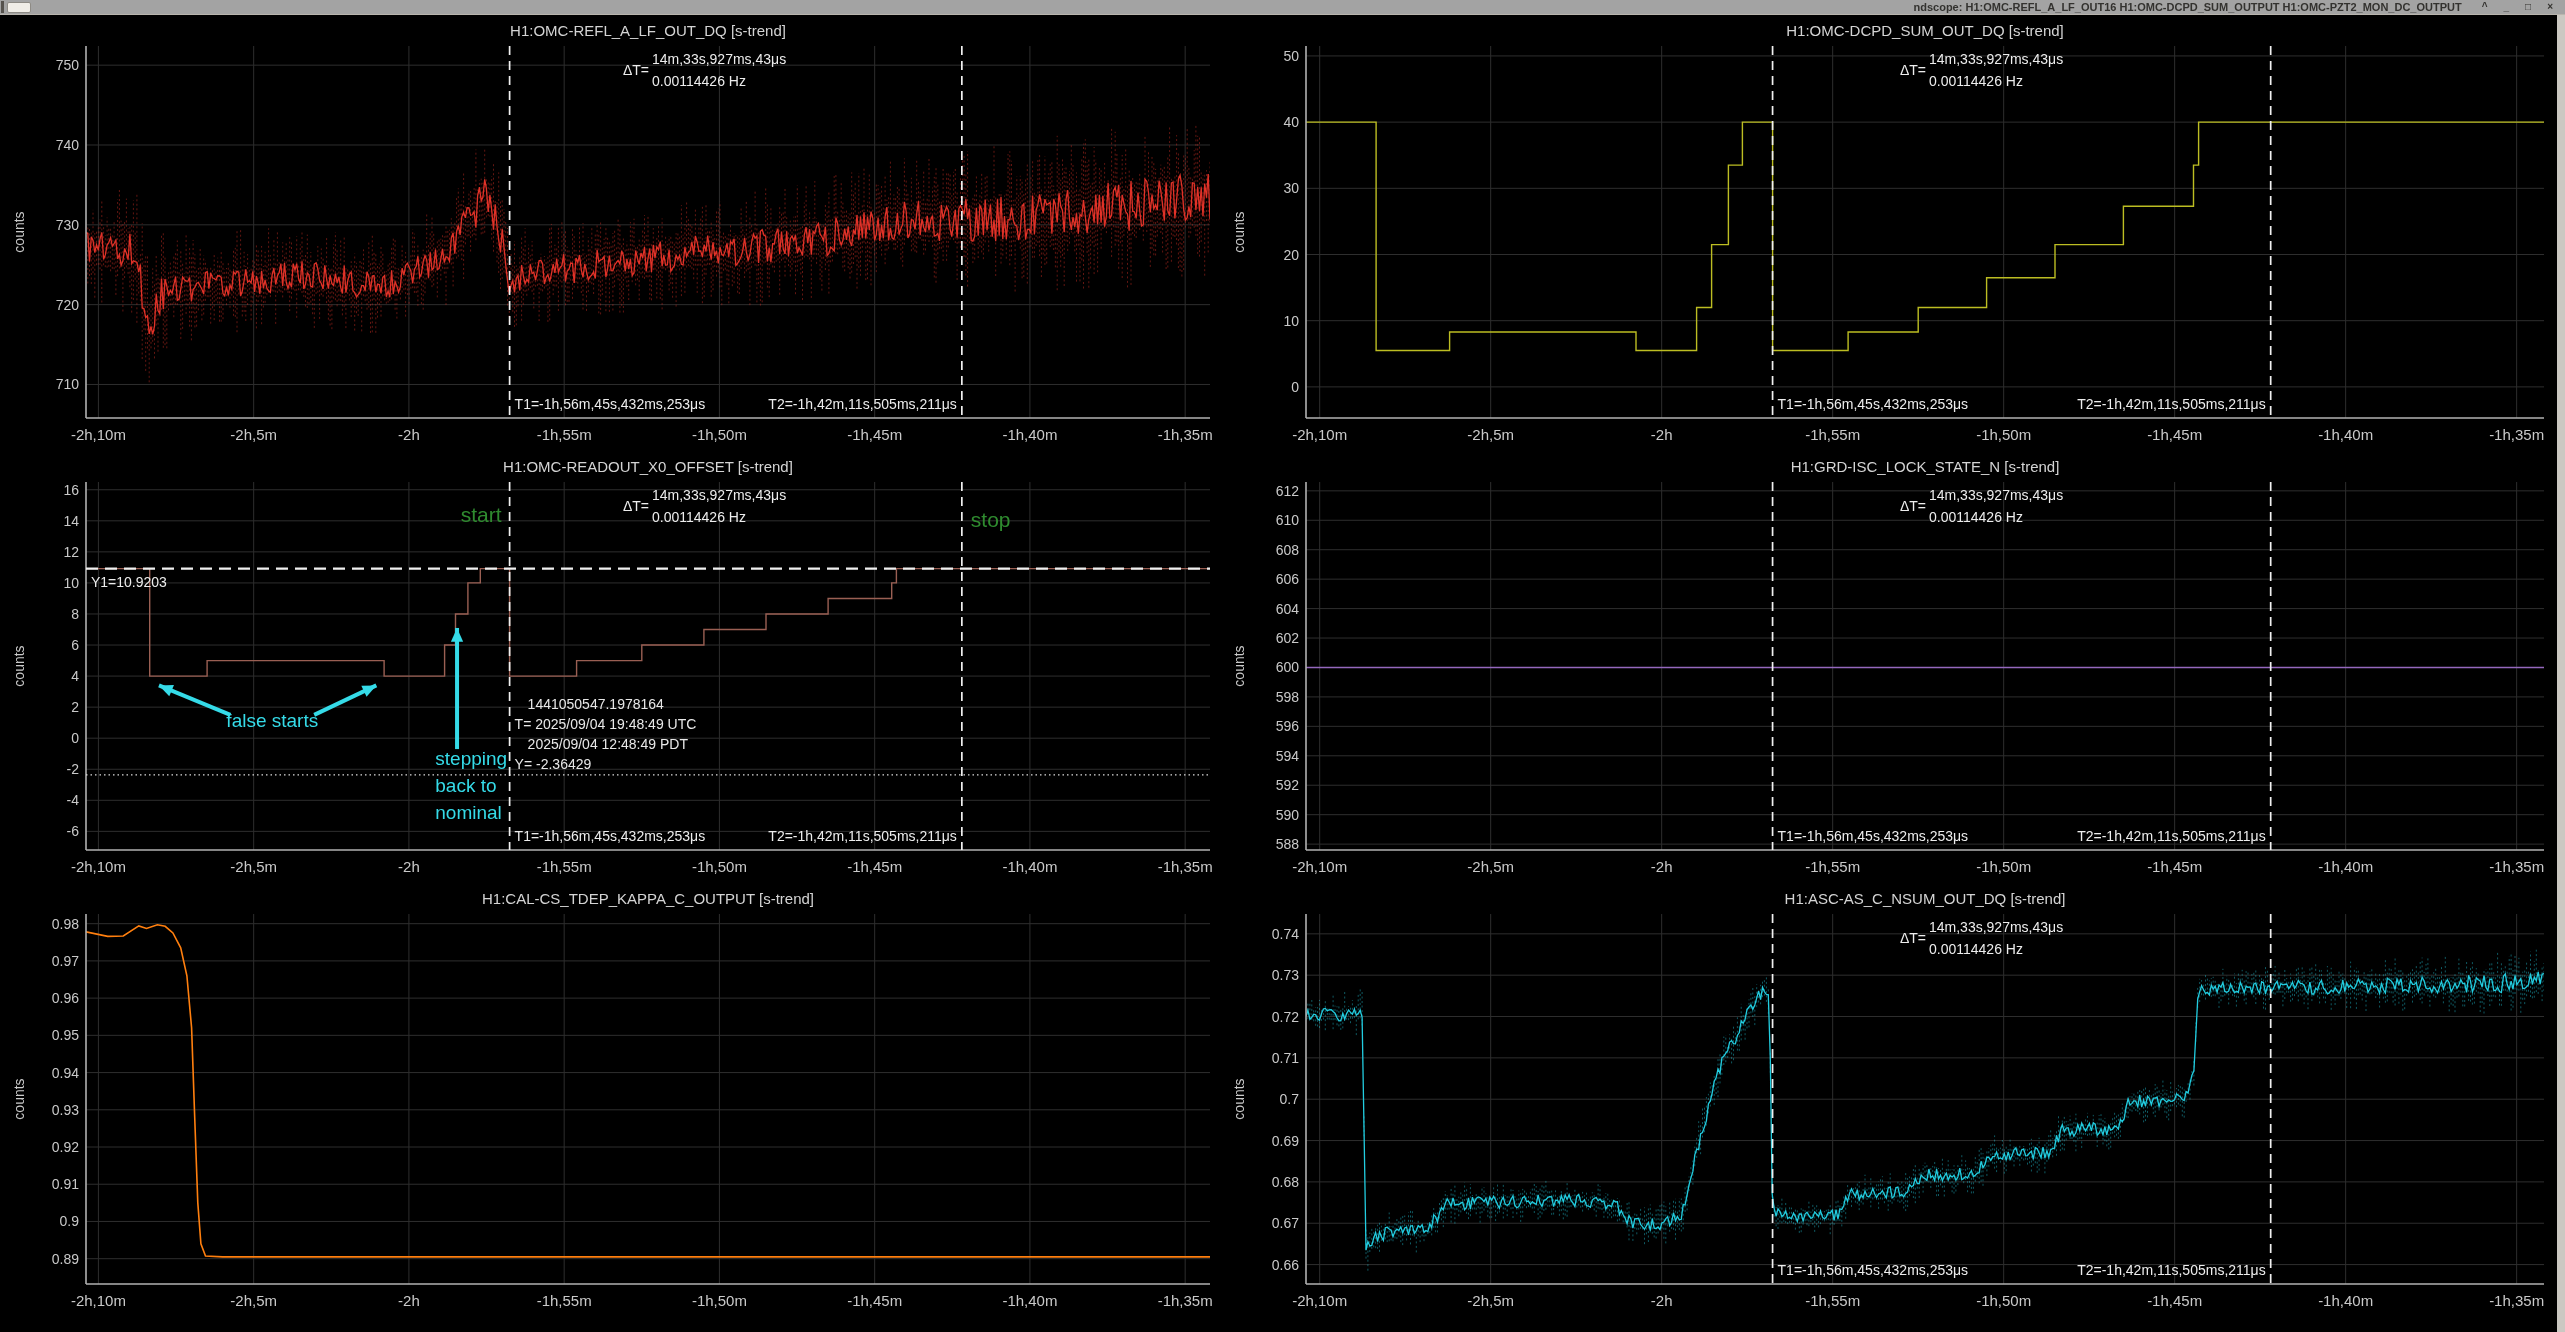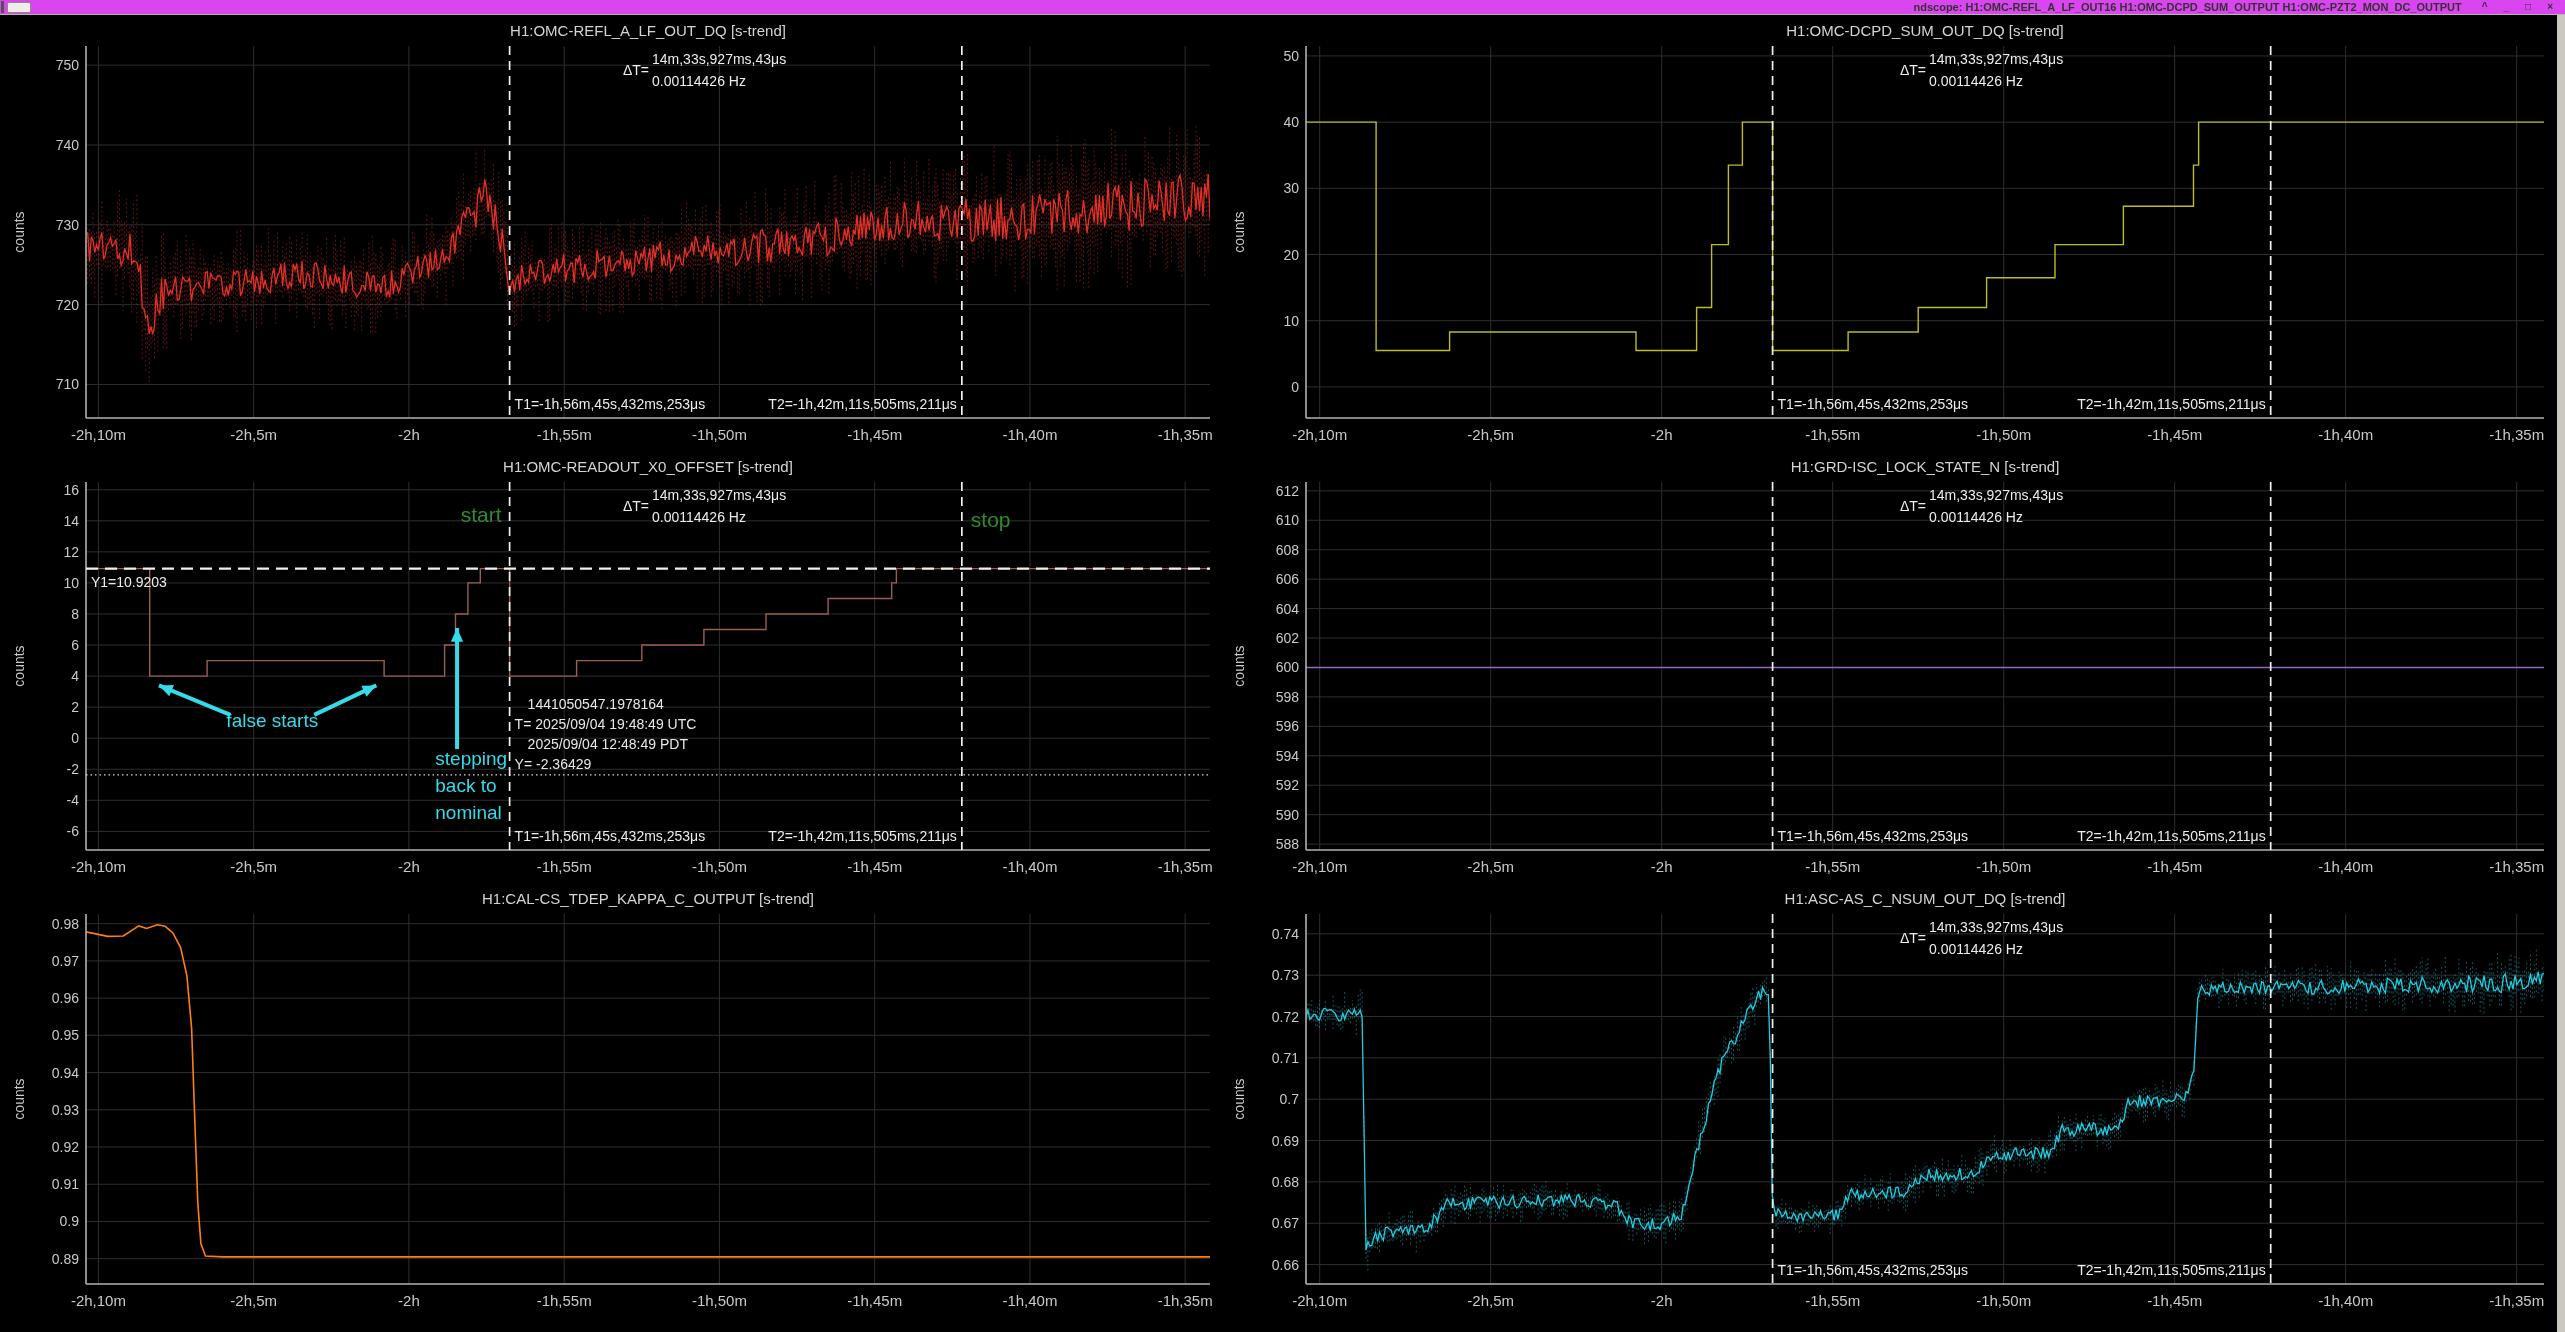--- a/index.html
+++ b/index.html
@@ -1,21 +1,21 @@
 <!DOCTYPE html>
 <html><head>
 <meta charset="utf-8">
 <style>
   html,body{margin:0;padding:0;}
   body{
     width:2565px;height:1332px;background:#000;overflow:hidden;position:relative;
     font-family:"Liberation Sans",sans-serif;
   }
   .titlebar{
-    position:absolute;top:0;left:0;width:2565px;height:14px;background:#d946ef;
+    position:absolute;top:0;left:0;width:2565px;height:14px;background:#a3a3a3;
     display:flex;align-items:center;z-index:10;border-bottom:1px solid #b9b5ae;
   }
   .tb-corner{width:3px;height:12px;background:#55524d;margin-left:1px;}
   .app-icon{width:22px;height:9px;background:#f0ede7;border:1px solid #8e8b85;border-radius:2px;margin-left:3px;}
   .tb-title{
     margin-left:auto;white-space:nowrap;font-size:11px;font-weight:bold;color:#33322f;
     line-height:14px;overflow:hidden;
   }
   .tb-buttons{display:flex;gap:16px;padding:0 12px 0 20px;}
   .tb-btn{font-size:10px;line-height:12px;color:#33322f;font-weight:bold;cursor:default;}

